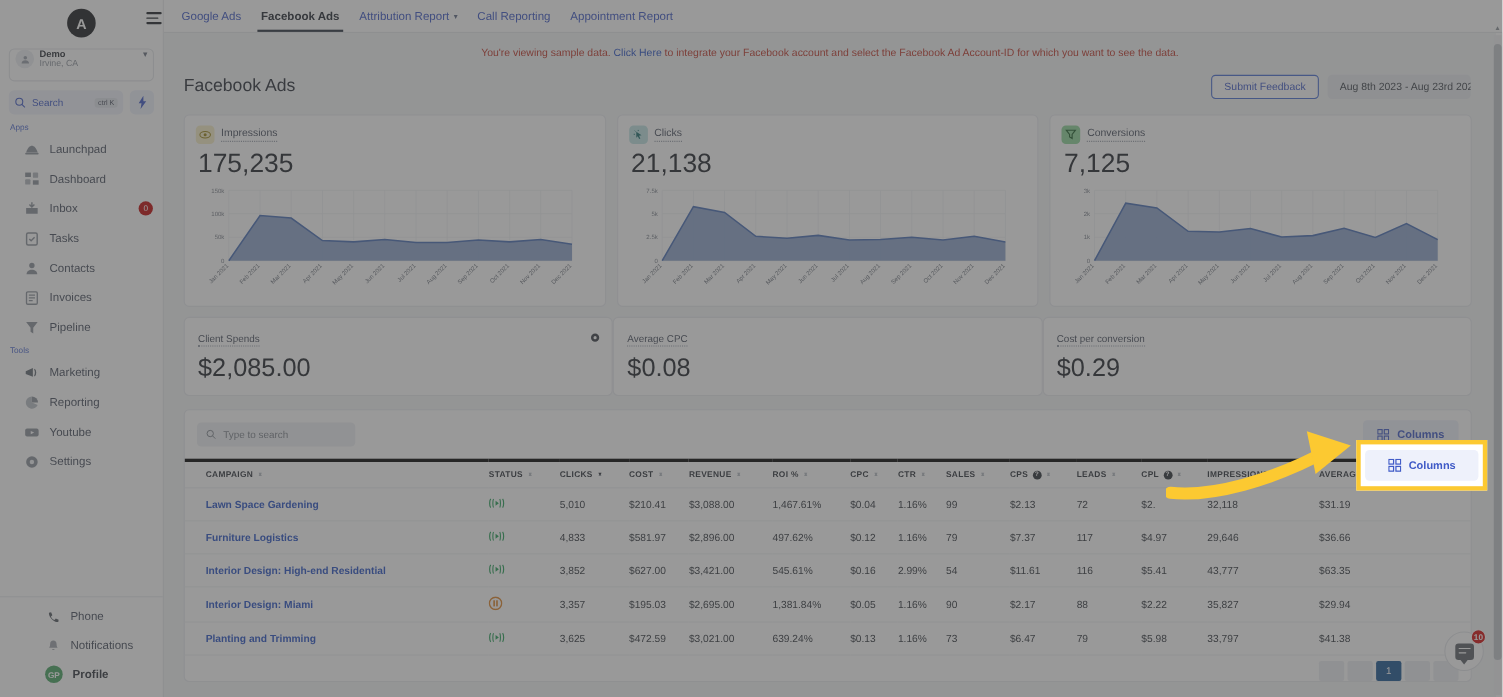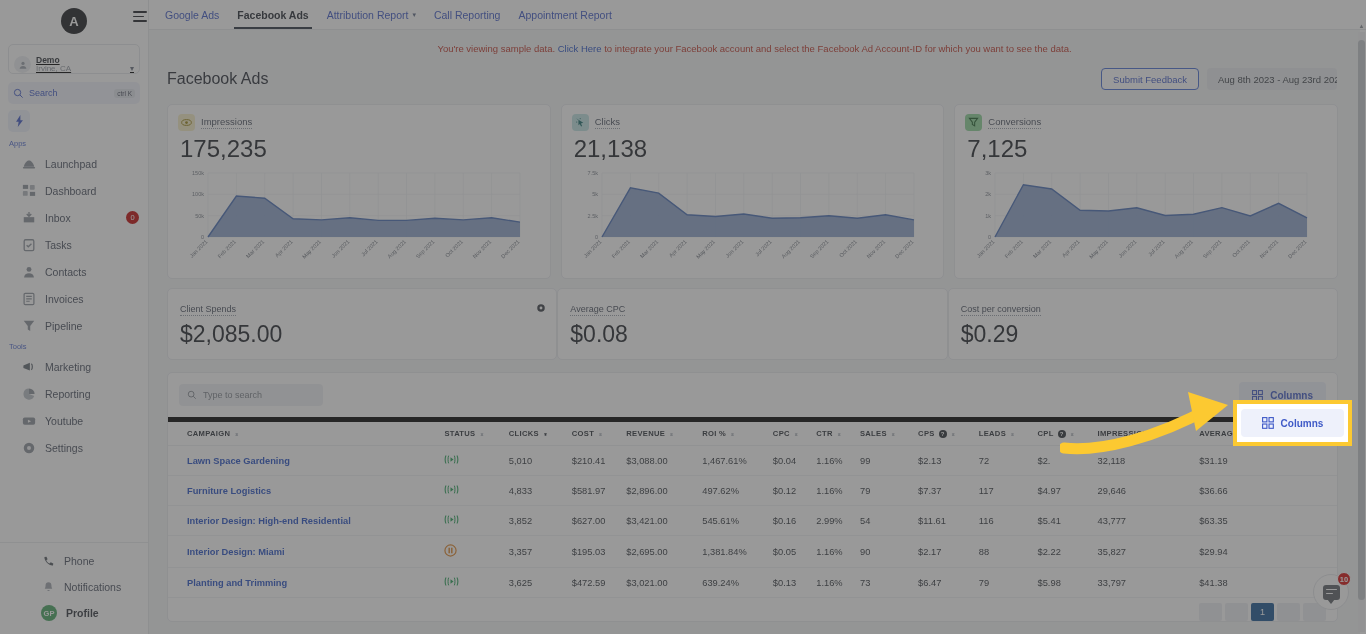--- a/index.html
+++ b/index.html
@@ -23,32 +23,32 @@
     display: flex; flex-direction: column;
   }
   .logo-wrap { height: 42px; display: flex; align-items: center; justify-content: center; }
   .logo-circle {
     width: 26px; height: 26px; border-radius: 50%; background: #1c1e22;
     color: #fff; font-size: 13px; font-weight: bold;
     display: flex; align-items: center; justify-content: center;
   }
   .acct-box {
     margin: 2px 8px 8px 8px; height: 30px; border: 1px solid #e4e6ea; border-radius: 5px;
-    display: flex; align-items: flex-end; padding: 0 5px; gap: 5px; text-decoration: underline;
+    display: flex; align-items: flex-start; padding: 0 5px; gap: 5px;
   }
   .acct-av {
     width: 17px; height: 17px; border-radius: 50%; background: #eceef1;
     display: flex; align-items: center; justify-content: center; flex: 0 0 auto;
   }
   .acct-txt { flex: 1 1 auto; overflow: hidden; line-height: 1.05; }
   .acct-name { font-size: 8.5px; font-weight: bold; color: #2b2f36; }
   .acct-loc { font-size: 8px; color: #8f959e; }
   .chev { color: #6b7280; font-size: 8px; }
 
-  .search-row { display: flex; gap: 6px; padding: 0 8px 4px 8px; flex-direction: column; }
+  .search-row { display: flex; gap: 6px; padding: 0 8px 4px 8px; }
   .search-pill {
     flex: 1 1 auto; height: 22px; background: #f0f2fa; border-radius: 5px;
     display: flex; align-items: center; gap: 5px; padding: 0 5px;
   }
   .search-pill .lbl { font-size: 9px; color: #3f5ac7; flex: 1 1 auto; }
   .kbd {
     font-size: 6.5px; color: #4b5160; background: #e1e4ec;
     border-radius: 3px; padding: 1px 3px; font-family: "Liberation Sans", sans-serif;
   }
   .bolt-btn {
@@ -167,21 +167,21 @@
   .tsearch .ph { font-size: 9px; color: #80868f; }
   .tbl-top-spacer { flex: 1 1 auto; }
   .cols-btn {
     height: 26px; background: #eef1fb; border-radius: 4px; display: flex; align-items: center;
     gap: 7px; padding: 0 13px; color: #3f5ac7; font-size: 10px; font-weight: bold;
   }
 
   table.dt { width: 100%; border-collapse: collapse; }
   table.dt th {
     font-size: 7.6px; color: #2e333b; font-weight: bold; letter-spacing: .3px;
-    text-align: left; padding: 7px 3px 7px 0; border-top: 5px solid #000000; border-bottom: 1px solid #edeff2;
+    text-align: left; padding: 7px 3px 7px 0; border-top: 3px solid #000000; border-bottom: 1px solid #edeff2;
     white-space: nowrap;
   }
   table.dt th .th-in { display: flex; align-items: center; gap: 4px; }
   table.dt th:first-child .th-in { padding-left: 19px; }
   table.dt td {
     font-size: 9.3px; color: #33383f; padding: 8px 3px 8px 0; border-bottom: 1px solid #f0f2f4;
     white-space: nowrap;
   }
   table.dt td:first-child { padding-left: 19px; }
   .camp { color: #2b55c6; font-weight: bold; font-size: 9.3px; }

